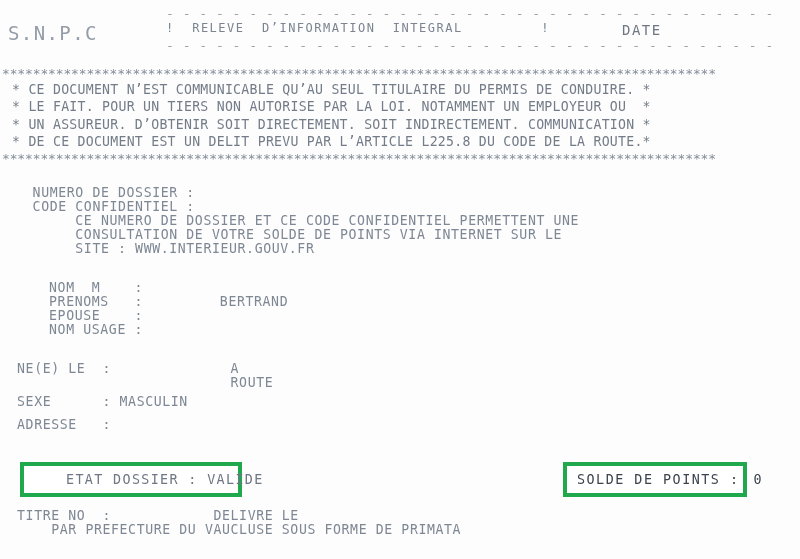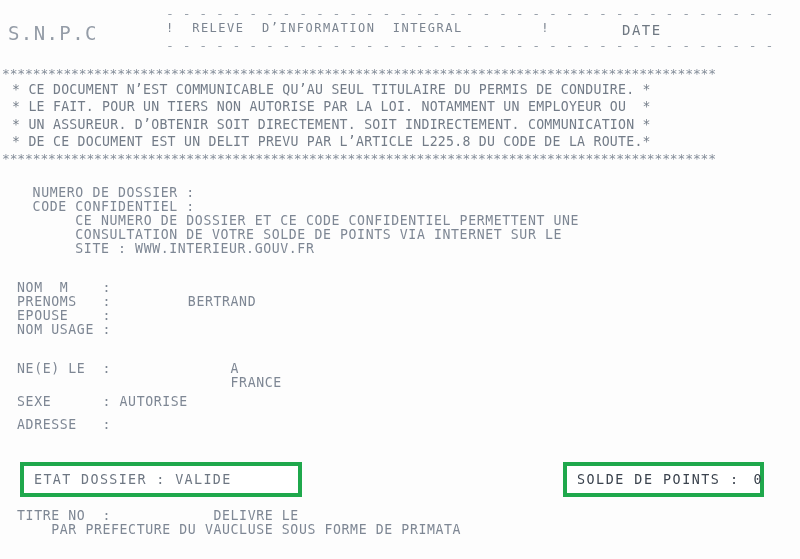--- a/index.html
+++ b/index.html
@@ -100,21 +100,21 @@
     line-height: 17.4px;
     color: #737c88;
     padding-left: 12px;
   }
 
   
   #dossier-block { position: absolute; left: 0; top: 186px; padding-left: 7px; }
   #dossier-block .ln { position: relative; display: block; }
 
   #identity-block { position: absolute; left: 0; top: 281px; }
-  #identity-block .ln { position: relative; display: block; }
+  #identity-block .ln { position: relative; display: block; margin-left: 32px; }
 
   #birth-block { position: absolute; left: 0; top: 362px; }
   #birth-block .ln { position: relative; display: block; }
 
   #footer-block { position: absolute; left: 0; top: 509px; }
   #footer-block .ln { position: relative; display: block; }
 
   .ln.sp { line-height: 23px; }
 
   
@@ -130,27 +130,28 @@
     white-space: pre;
     font-size: 13.4px;
     letter-spacing: 1.35px;
     color: #6e7783;
     padding-left: 10px;
   }
 
   #etat-dossier-box {
     left: 20px;
     top: 462px;
-    width: 282px;
+    width: 222px;
     height: 35px;
+    padding-left: 32px;
   }
   #solde-points-box {
     left: 563px;
     top: 462px;
-    width: 201px;
+    width: 184px;
     height: 35px;
   }
   #solde-points-box .hl-text { color: #3b434e; letter-spacing: 1.5px; }
   .points-value {
     font-size: 13.4px;
     color: #3b434e;
     padding-left: 14px;
   }
 </style>
 </head>
@@ -185,22 +186,22 @@
 
   <div id="identity-block">
     <div class="ln">  NOM  M    :</div>
     <div class="ln">  PRENOMS   :         BERTRAND</div>
     <div class="ln">  EPOUSE    :</div>
     <div class="ln">  NOM USAGE :</div>
   </div>
 
   <div id="birth-block">
     <div class="ln">  NE(E) LE  :              A</div>
-    <div class="ln">                           FRANCE</div>
-    <div class="ln sp">  SEXE      : AUTORISE</div>
+    <div class="ln">                           ROUTE</div>
+    <div class="ln sp">  SEXE      : MASCULIN</div>
     <div class="ln sp">  ADRESSE   :</div>
   </div>
 
   <div class="hl-box" id="etat-dossier-box">
     <span class="hl-text">ETAT DOSSIER : VALIDE</span>
   </div>
 
   <div class="hl-box" id="solde-points-box">
     <span class="hl-text">SOLDE DE POINTS :</span>
     <span class="points-value">0</span>

